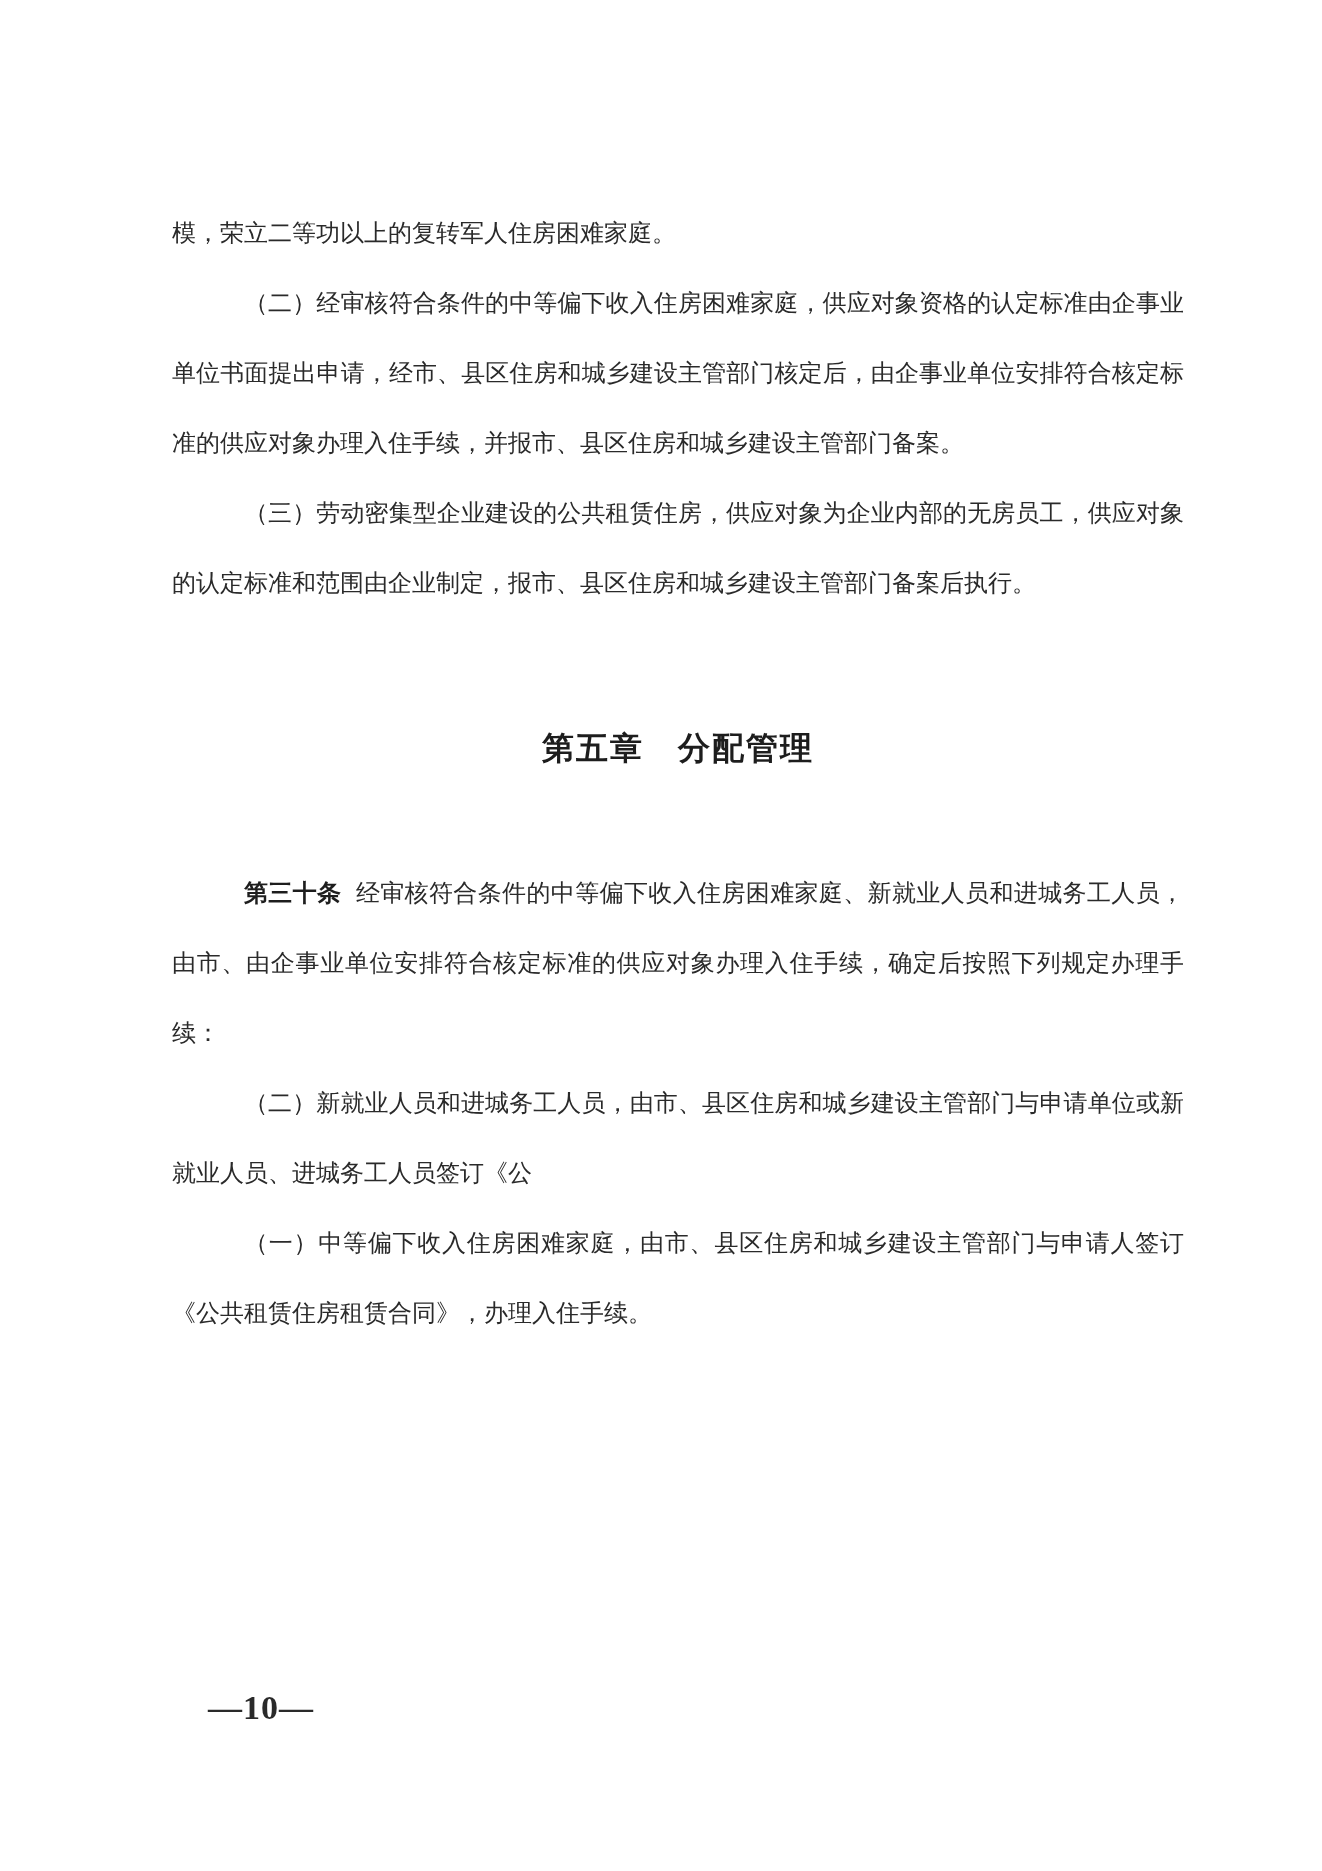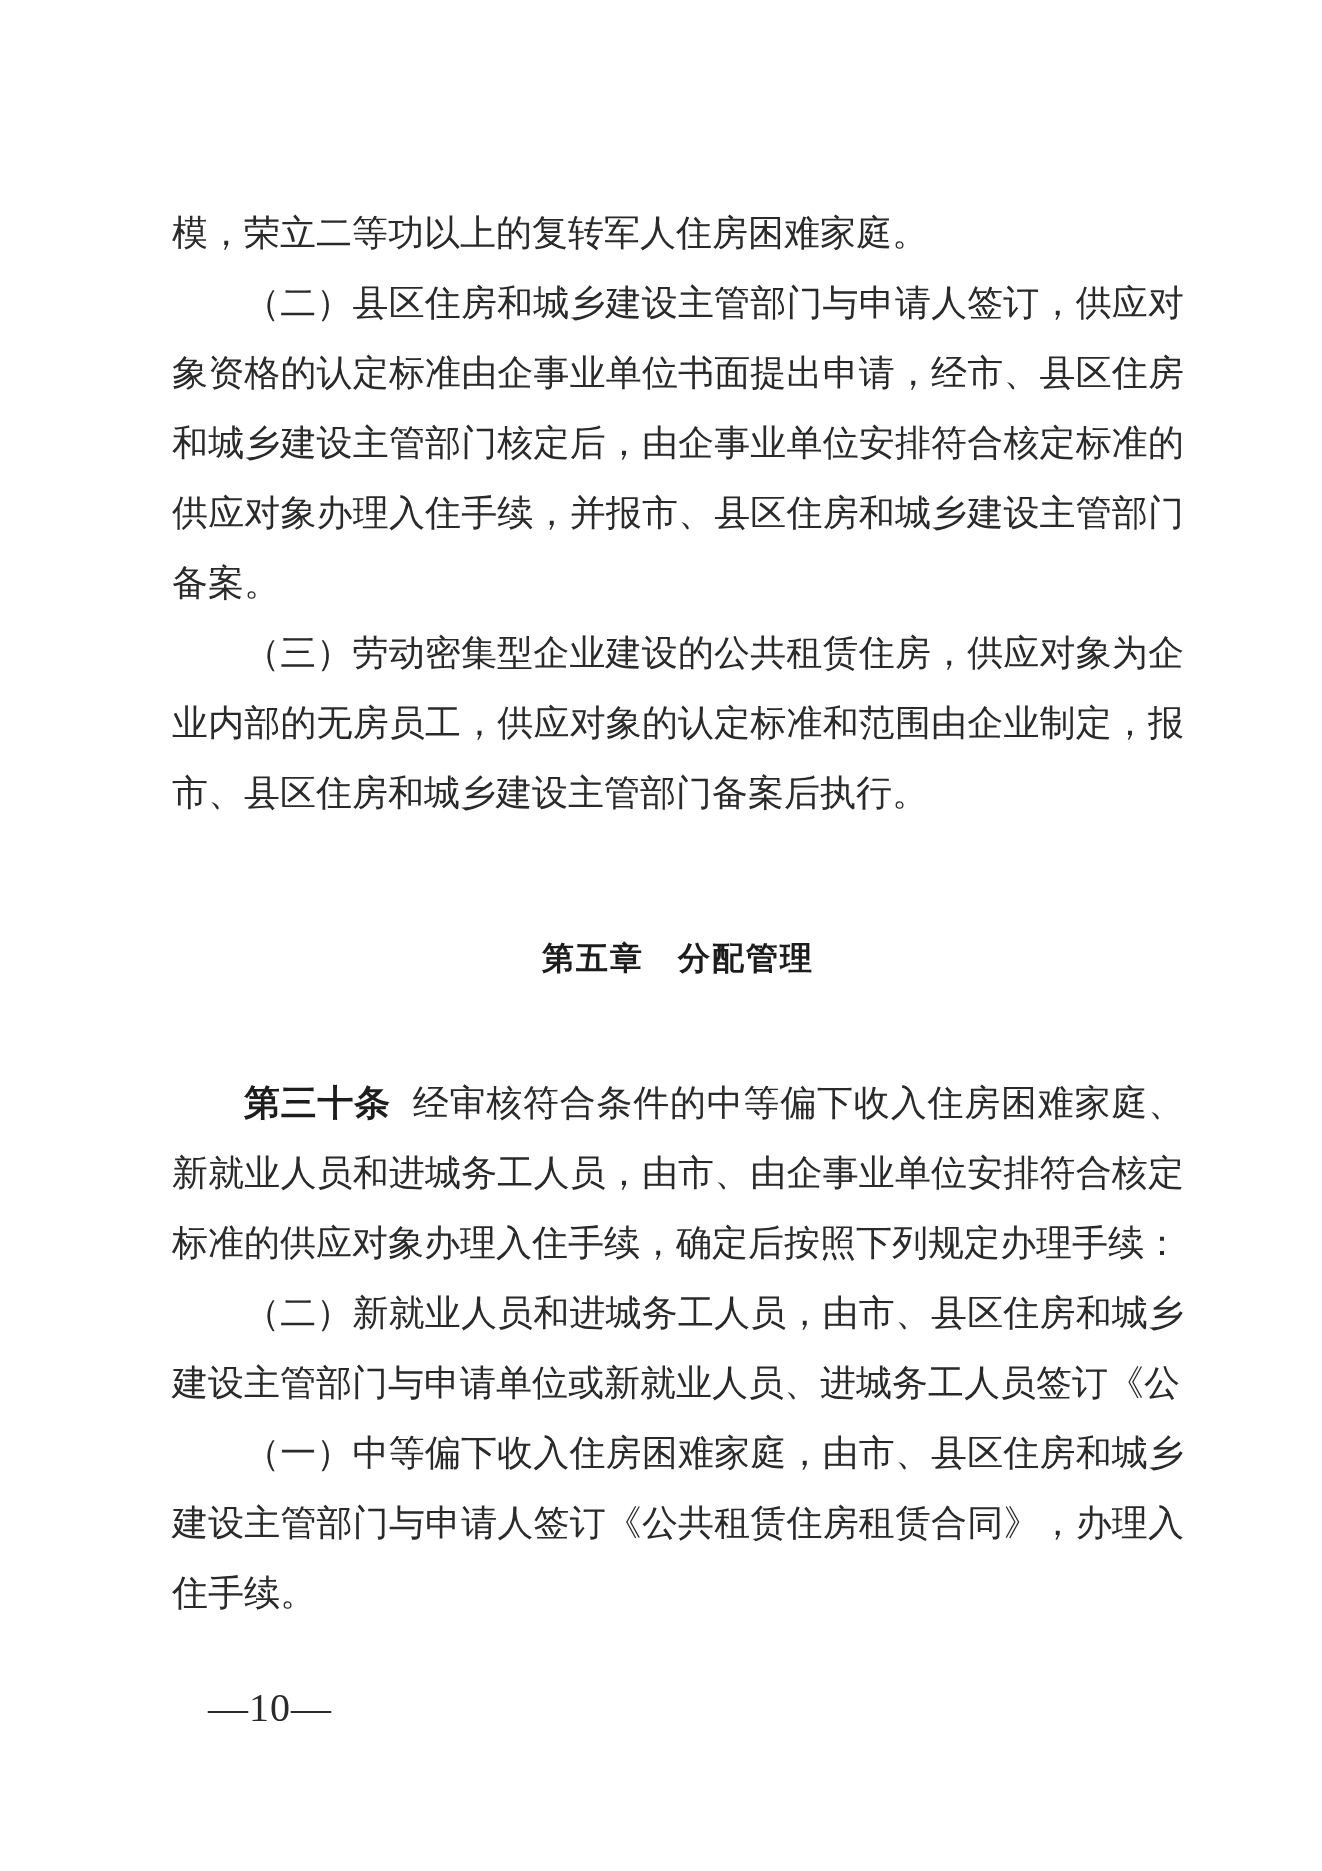--- a/index.html
+++ b/index.html
@@ -21,21 +21,21 @@
     overflow: hidden;
   }
   .content {
     position: absolute;
     left: 172px;
     top: 198px;
     width: 1012px;
   }
   .para {
     margin: 0;
-    font-size: 36px;
+    font-size: 24px;
     line-height: 70px;
     text-align: justify;
     text-justify: inter-ideograph;
     color: #2a2a2a;
     letter-spacing: 0;
   }
   .para.indent {
     text-indent: 72px;
   }
   .chapter {
@@ -51,33 +51,34 @@
   .article-label {
     font-weight: 700;
     color: #1d1d1d;
     margin-right: 0.6em;
     margin-top: 22px;
   }
   .page-footer {
     position: absolute;
     left: 208px;
     top: 1688px;
-    font-size: 40px;
+    font-size: 34px;
     line-height: 40px;
     color: #2a2a2a;
     letter-spacing: 1px;
+    font-weight: bold;
   }
 </style>
 </head>
 <body>
 
 <div class="page">
   <div class="content">
     <p class="para">模，荣立二等功以上的复转军人住房困难家庭。</p>
-    <p class="para indent">（二）县区住房和城乡建设主管部门与申请人签订，供应对象资格的认定标准由企事业单位书面提出申请，经市、县区住房和城乡建设主管部门核定后，由企事业单位安排符合核定标准的供应对象办理入住手续，并报市、县区住房和城乡建设主管部门备案。</p>
+    <p class="para indent">（二）经审核符合条件的中等偏下收入住房困难家庭，供应对象资格的认定标准由企事业单位书面提出申请，经市、县区住房和城乡建设主管部门核定后，由企事业单位安排符合核定标准的供应对象办理入住手续，并报市、县区住房和城乡建设主管部门备案。</p>
     <p class="para indent">（三）劳动密集型企业建设的公共租赁住房，供应对象为企业内部的无房员工，供应对象的认定标准和范围由企业制定，报市、县区住房和城乡建设主管部门备案后执行。</p>
     <h2 class="chapter">第五章　分配管理</h2>
     <p class="para indent"><span class="article-label">第三十条</span><span>经审核符合条件的中等偏下收入住房困难家庭、新就业人员和进城务工人员，由市、由企事业单位安排符合核定标准的供应对象办理入住手续，确定后按照下列规定办理手续：</span></p>
     <p class="para indent">（二）新就业人员和进城务工人员，由市、县区住房和城乡建设主管部门与申请单位或新就业人员、进城务工人员签订《公</p>
     <p class="para indent">（一）中等偏下收入住房困难家庭，由市、县区住房和城乡建设主管部门与申请人签订《公共租赁住房租赁合同》，办理入住手续。</p>
   </div>
   <div class="page-footer">—10—</div>
 </div>
 
 </body></html>

